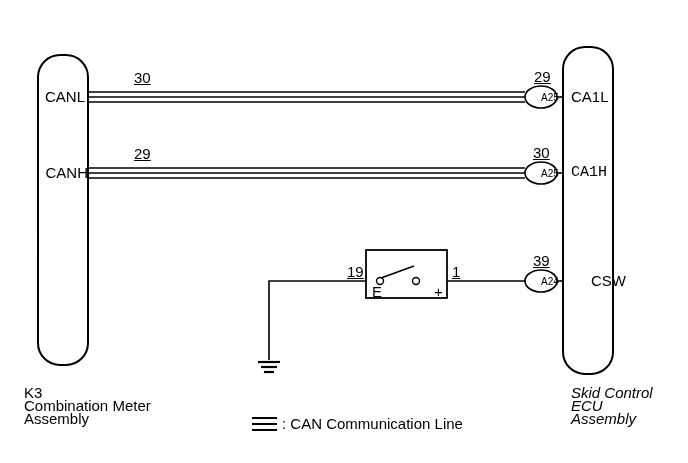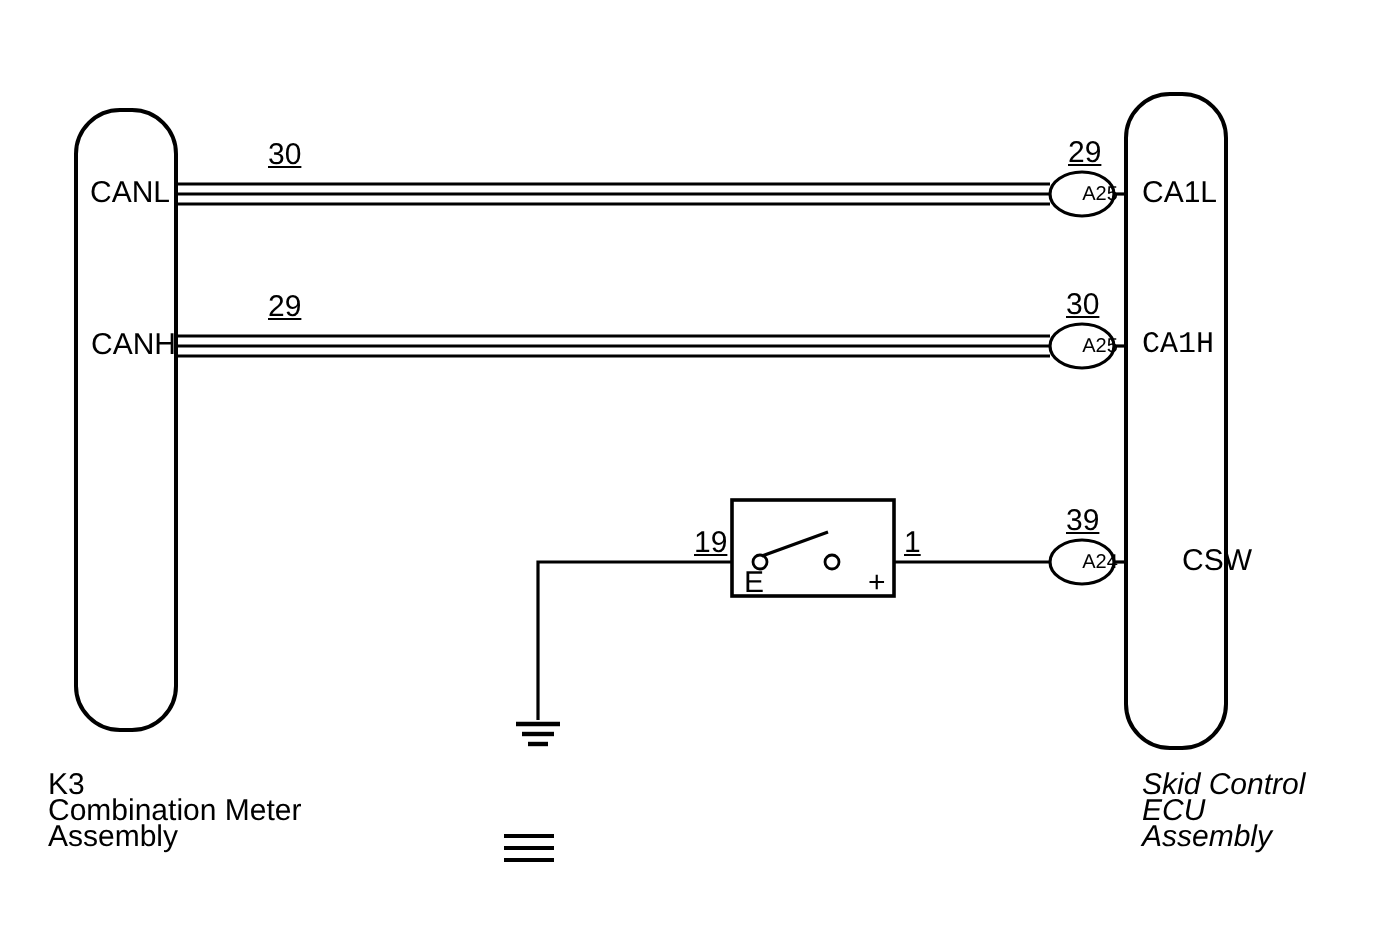--- a/index.html
+++ b/index.html
@@ -119,14 +119,15 @@
   <div class="lbl" style="left:434px; top:285px;">+</div>
 
 
   <div class="lbl lbl-block" style="left:24px; top:386px;">K3
 Combination Meter
 Assembly</div>
 
   <div class="lbl lbl-block" style="left:571px; top:386px;font-style:italic;">Skid Control ECU
 Assembly</div>
 
+  <div class="lbl" style="left:282px; top:417px;">: CAN Communication Line</div>
 
 </div>
 
 </body></html>

